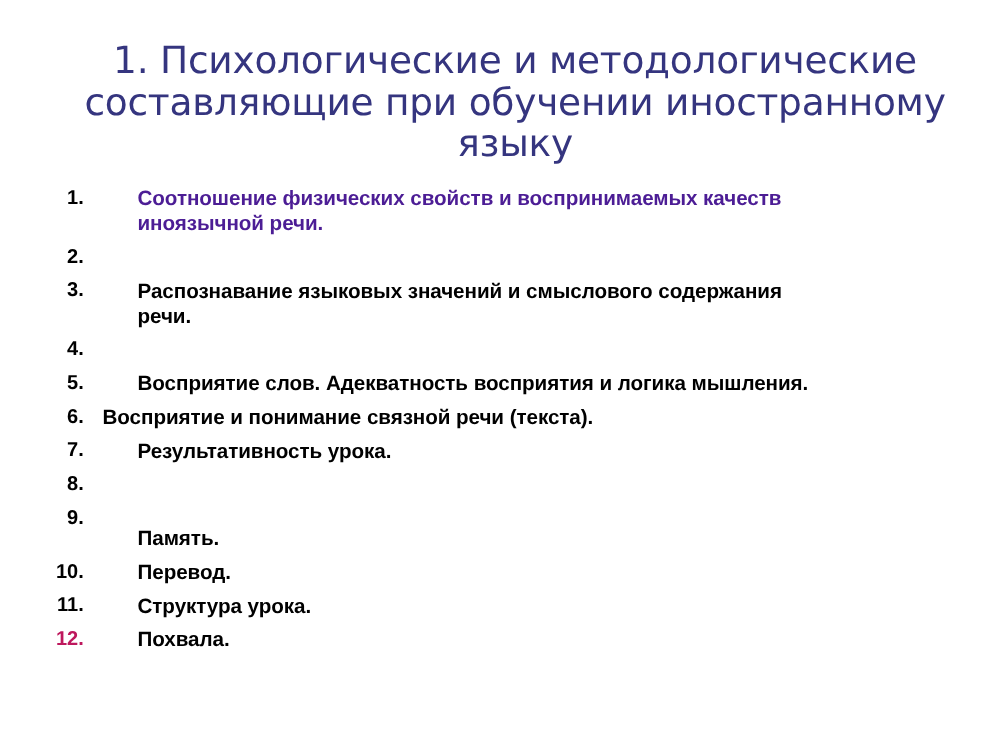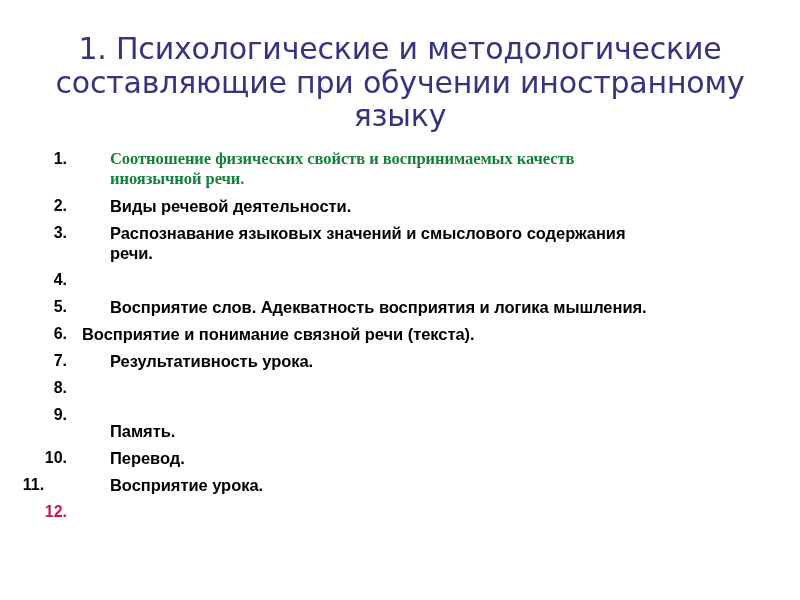--- a/index.html
+++ b/index.html
@@ -21,21 +21,21 @@
     left: 0;
     top: 0;
     width: 800px;
     height: 600px;
     background: #ffffff;
   }
 
   
   #slide-title {
     position: absolute;
-    left: 40px;
+    left: 52px;
     top: 12px;
     width: 720px;
     text-align: center;
     color: #35357f;
     font-family: "DejaVu Sans", "Liberation Sans", sans-serif;
     font-size: 30px;
     font-weight: 400;
     line-height: 33.5px;
     letter-spacing: -0.2px;
     white-space: pre-line;
@@ -84,25 +84,24 @@
 </head>
 <body style="background: rgb(255, 255, 255);">
 
 <div id="slide" style="background: rgb(255, 255, 255);">
 
   <h1 id="slide-title" style="color: rgb(53, 53, 127); text-align: center;">1. Психологические и методологические составляющие при обучении иностранному языку</h1>
 
   <div id="content-list">
       <div class="list-item">
         <span class="item-number" style="color: rgb(0, 0, 0);">1.</span>
-        <span class="item-text" style="color: #15803d; font-family: Liberation Serif, serif;">Соотношение физических свойств и воспринимаемых качеств иноязычной речи.</span>
+        <span class="item-text" style="color: #4c1d95;">Соотношение физических свойств и воспринимаемых качеств иноязычной речи.</span>
       </div>
       <div class="list-item">
         <span class="item-number" style="color: rgb(0, 0, 0);">2.</span>
-        <span class="item-text" style="color: rgb(0, 0, 0);">Виды речевой деятельности.</span>
       </div>
       <div class="list-item">
         <span class="item-number" style="color: rgb(0, 0, 0);">3.</span>
         <span class="item-text" style="color: rgb(0, 0, 0);">Распознавание языковых значений и смыслового содержания речи.</span>
       </div>
       <div class="list-item">
         <span class="item-number" style="color: rgb(0, 0, 0);">4.</span>
       </div>
       <div class="list-item">
         <span class="item-number" style="color: rgb(0, 0, 0);">5.</span>
@@ -121,21 +120,22 @@
       </div>
       <div class="list-item">
         <span class="item-number" style="color: rgb(0, 0, 0);">9.</span>
         <span class="item-text" style="color: rgb(0, 0, 0); margin-top: 16px;">Память.</span>
       </div>
       <div class="list-item">
         <span class="item-number" style="color: rgb(0, 0, 0);">10.</span>
         <span class="item-text" style="color: rgb(0, 0, 0);">Перевод.</span>
       </div>
       <div class="list-item">
-        <span class="item-number" style="color: rgb(0, 0, 0); text-align: center;">11.</span>
-        <span class="item-text" style="color: rgb(0, 0, 0);">Восприятие урока.</span>
+        <span class="item-number" style="color: rgb(0, 0, 0);">11.</span>
+        <span class="item-text" style="color: rgb(0, 0, 0);">Структура урока.</span>
       </div>
       <div class="list-item">
         <span class="item-number" style="color: #be185d;">12.</span>
+        <span class="item-text" style="color: rgb(0, 0, 0);">Похвала.</span>
       </div>
     </div>
 
 </div>
 
 </body></html>

